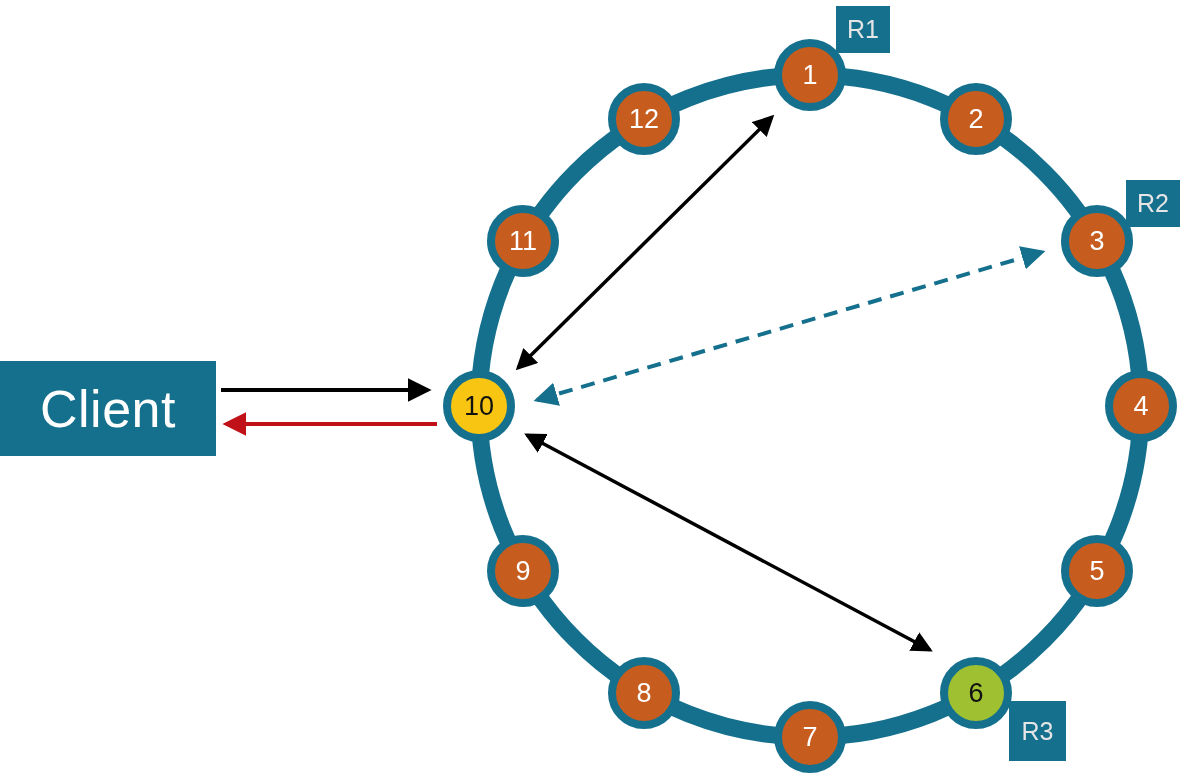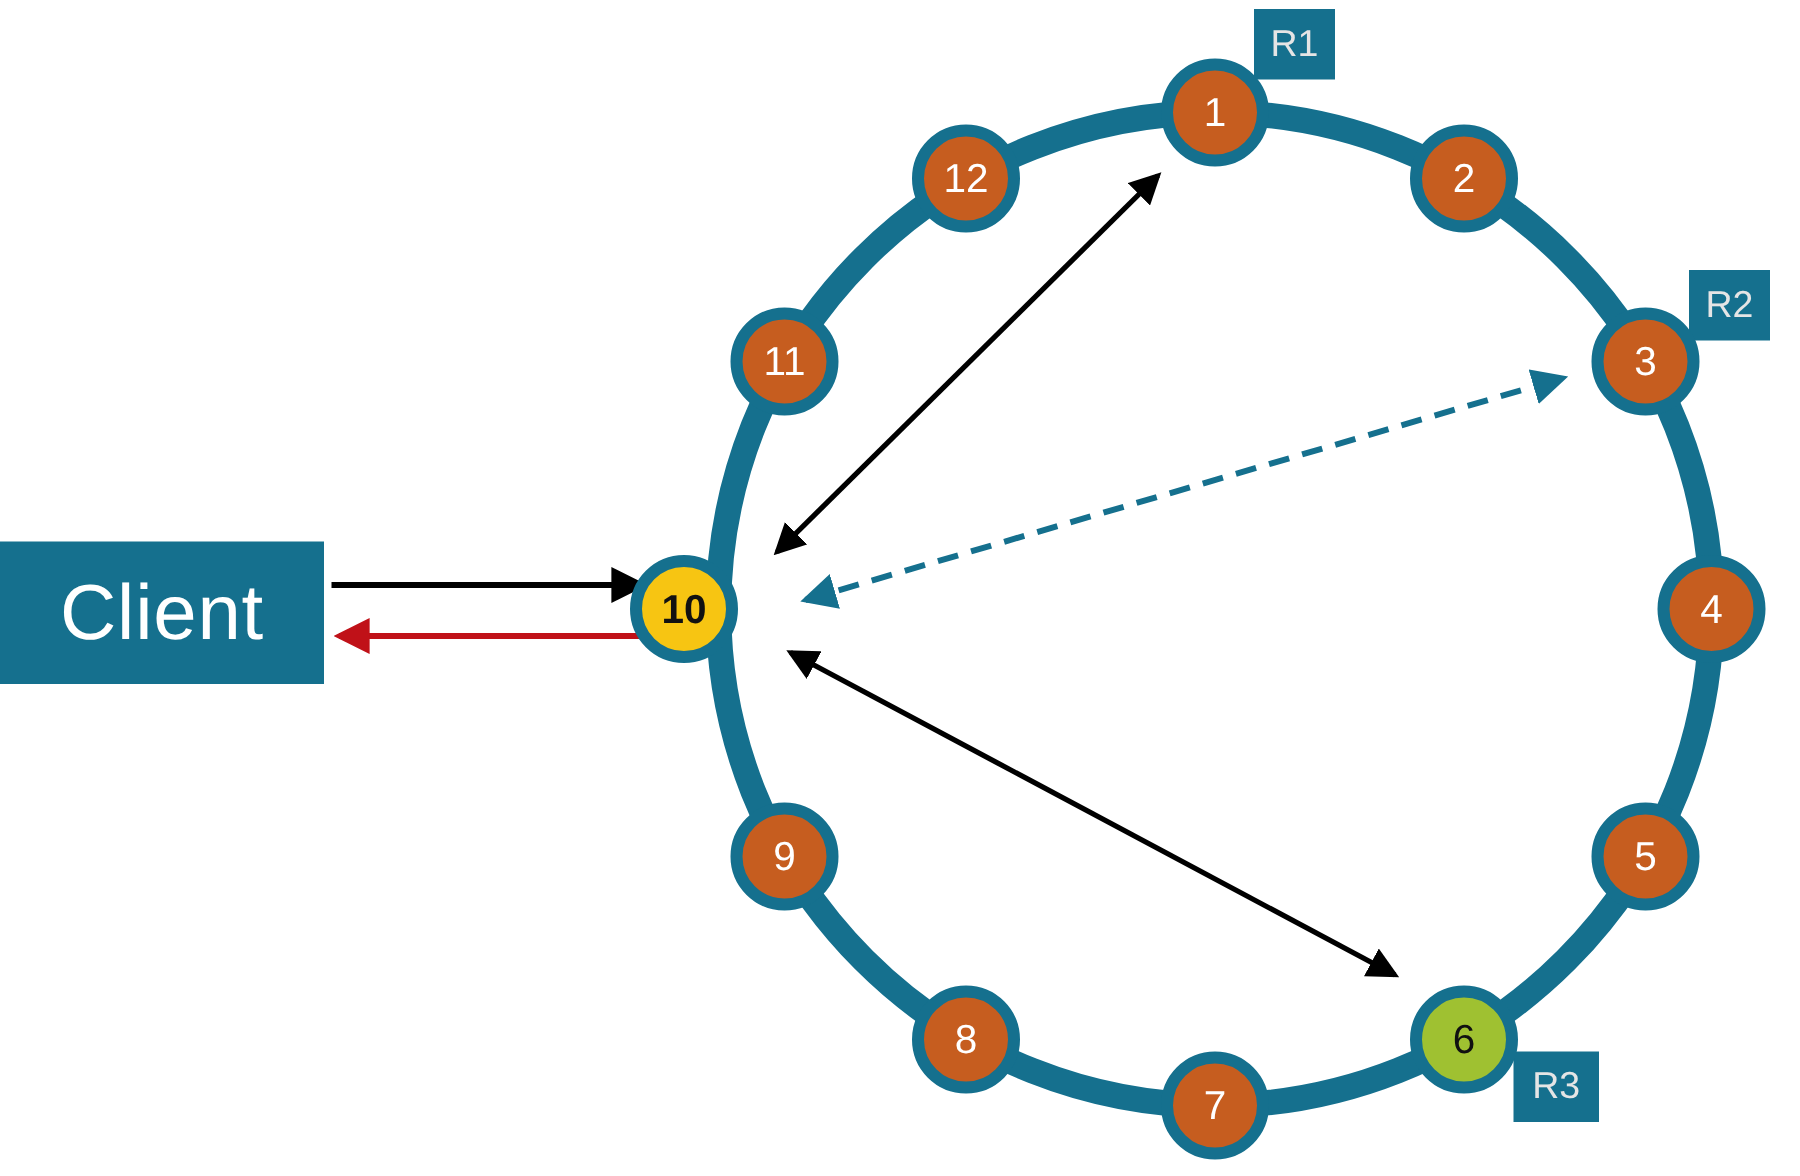--- a/index.html
+++ b/index.html
@@ -83,28 +83,28 @@
 
     <line x1="537" y1="400" x2="1042" y2="252" stroke="#15708e" stroke-width="4" stroke-dasharray="14 9" marker-start="url(#arrowTeal)" marker-end="url(#arrowTeal)"></line>
 
     <line x1="527" y1="435" x2="930" y2="650" stroke="#000000" stroke-width="3.5" marker-start="url(#arrowBlack)" marker-end="url(#arrowBlack)"></line>
   </svg>
 
   <div class="client-box">Client</div>
 
   <div class="badge" style="left:836px; top:6px;   width:54px; height:47px;">R1</div>
   <div class="badge" style="left:1126px; top:180px; width:54px; height:47px;">R2</div>
-  <div class="badge" style="left:1009px; top:701px; width:57px; height:47px;">R3</div>
+  <div class="badge" style="left:1009px; top:701px; width:57px; height:60px;">R3</div>
 
   <div class="node" style="left:774px;  top:39px;">1</div>
   <div class="node" style="left:940px;  top:83px;">2</div>
   <div class="node" style="left:1061px; top:205px;">3</div>
   <div class="node" style="left:1105px; top:370px;">4</div>
   <div class="node" style="left:1061px; top:535px;">5</div>
   <div class="node node--green" style="left:940px;  top:657px;">6</div>
   <div class="node" style="left:774px;  top:701px;">7</div>
   <div class="node" style="left:608px;  top:657px;">8</div>
   <div class="node" style="left:487px;  top:535px;">9</div>
-  <div class="node node--yellow" style="left:420px;  top:370px;font-weight:bold;">10</div>
+  <div class="node node--yellow" style="left:443px;  top:370px;">10</div>
   <div class="node" style="left:487px;  top:205px;">11</div>
   <div class="node" style="left:608px;  top:83px;">12</div>
 
 </div>
 
 </body></html>

